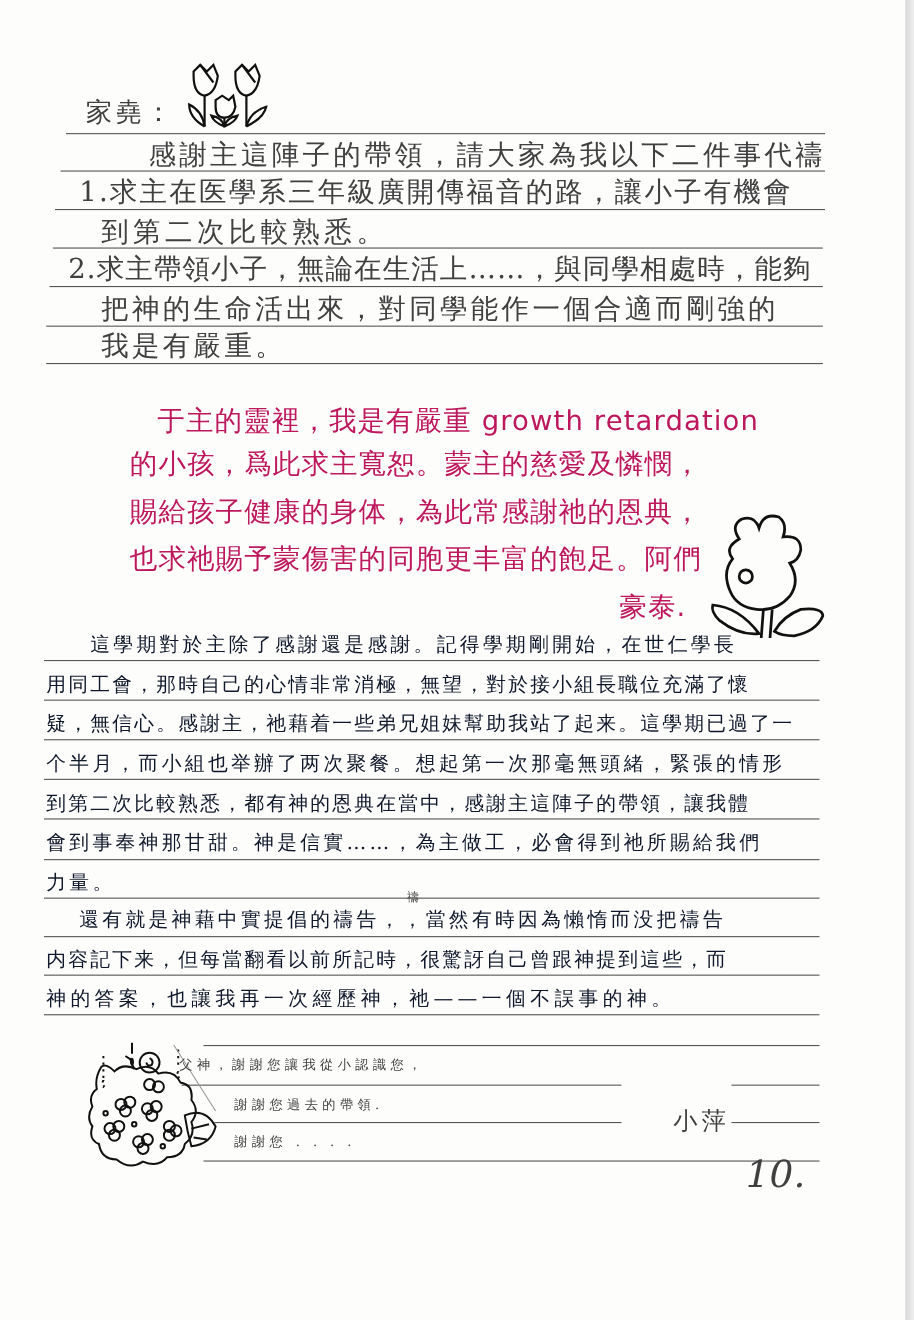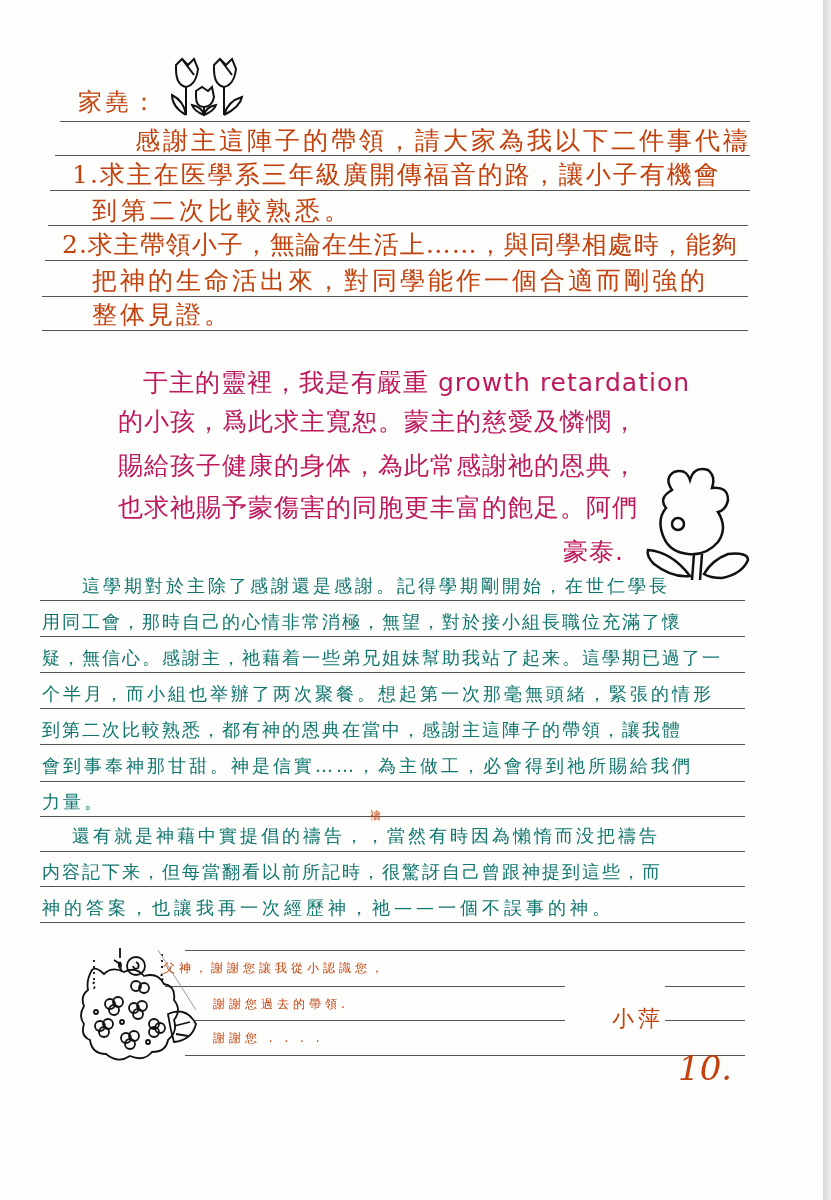--- a/index.html
+++ b/index.html
@@ -5,23 +5,23 @@
   html, body { margin: 0; padding: 0; }
   body {
     width: 831px; height: 1200px; position: relative; overflow: hidden;
     background: #fdfdfc;
     font-family: "DejaVu Sans", sans-serif;
     color: #1a1a1a;
   }
   .page-edge { position: absolute; left: 823px; top: 0; width: 8px; height: 1200px;
     background: linear-gradient(to right, #d8d8d8, #efefef); }
   .rule { position: absolute; height: 1px; background: #555; }
-  .txt { position: absolute; white-space: nowrap; color: #c2410c; }
+  .txt { position: absolute; white-space: nowrap; color: #404040; }
   .hand { font-family: "DejaVu Serif", serif; font-size: 26px; letter-spacing: 3px; }
-  .small-hand { font-family: "DejaVu Serif", serif; font-size: 18px; letter-spacing: 4px; color: #0f766e; }
+  .small-hand { font-family: "DejaVu Serif", serif; font-size: 18px; letter-spacing: 4px; color: #0f172a; }
   .bold-hand { font-family: "DejaVu Sans", sans-serif; font-size: 25px; font-weight: normal; letter-spacing: 1px; color:#be185d; }
   .sig { font-family: "DejaVu Serif", serif; font-size: 12px; letter-spacing: 4px; }
   .pagenum { font-family: "DejaVu Serif", serif; font-size: 34px; font-style: italic; }
   svg.drawing { position: absolute; }
   .tiny { font-family: "DejaVu Serif", serif; font-size: 11px; }
 </style>
 </head>
 <body>
 
 <div class="page-edge"></div>
@@ -66,21 +66,21 @@
     <path d="M56 60 Q72 52 74 42 Q60 46 56 60"></path>
     <path d="M36 60 Q26 56 24 50 Q34 52 36 60 Q46 56 48 50 Q38 52 36 60"></path>
   </g>
 </svg>
 
 <div class="txt hand" style="left:135px;top:124px;font-size:25px;letter-spacing:3px;">感謝主這陣子的帶領，請大家為我以下二件事代禱</div>
 <div class="txt hand" style="left:72px;top:158px;font-size:25px;letter-spacing:2px;">1.求主在医學系三年級廣開傳福音的路，讓小子有機會</div>
 <div class="txt hand" style="left:92px;top:194px;font-size:25px;letter-spacing:4px;">到第二次比較熟悉。</div>
 <div class="txt hand" style="left:62px;top:228px;font-size:25px;letter-spacing:1px;">2.求主帶領小子，無論在生活上……，與同學相處時，能夠</div>
 <div class="txt hand" style="left:92px;top:264px;font-size:25px;letter-spacing:3px;">把神的生命活出來，對同學能作一個合適而剛強的</div>
-<div class="txt hand" style="left:92px;top:298px;font-size:25px;letter-spacing:3px;">整体見證。</div>
+<div class="txt hand" style="left:92px;top:298px;font-size:25px;letter-spacing:3px;">我是有嚴重。</div>
 
 <div class="txt bold-hand" style="left:143px;top:366px;">于主的靈裡，我是有嚴重 growth retardation</div>
 <div class="txt bold-hand" style="left:118px;top:405px;">的小孩，爲此求主寬恕。蒙主的慈愛及憐憫，</div>
 <div class="txt bold-hand" style="left:118px;top:449px;">賜給孩子健康的身体，為此常感謝祂的恩典，</div>
 <div class="txt bold-hand" style="left:118px;top:491px;">也求祂賜予蒙傷害的同胞更丰富的飽足。阿們</div>
 <div class="txt bold-hand" style="left:563px;top:535px;">豪泰.</div>
 
 <svg class="drawing" style="left:632px;top:460px;" width="120" height="120" viewBox="0 0 120 120">
   <g fill="none" stroke="#111" stroke-width="2.5">
     <path d="M40 30 Q32 18 42 12 Q54 8 58 20 Q62 6 76 10 Q84 16 80 28 Q96 26 96 40 Q94 50 86 52 Q96 68 86 82 Q74 96 56 94 Q38 92 32 78 Q24 60 34 48 Q26 38 40 30 Z"></path>

